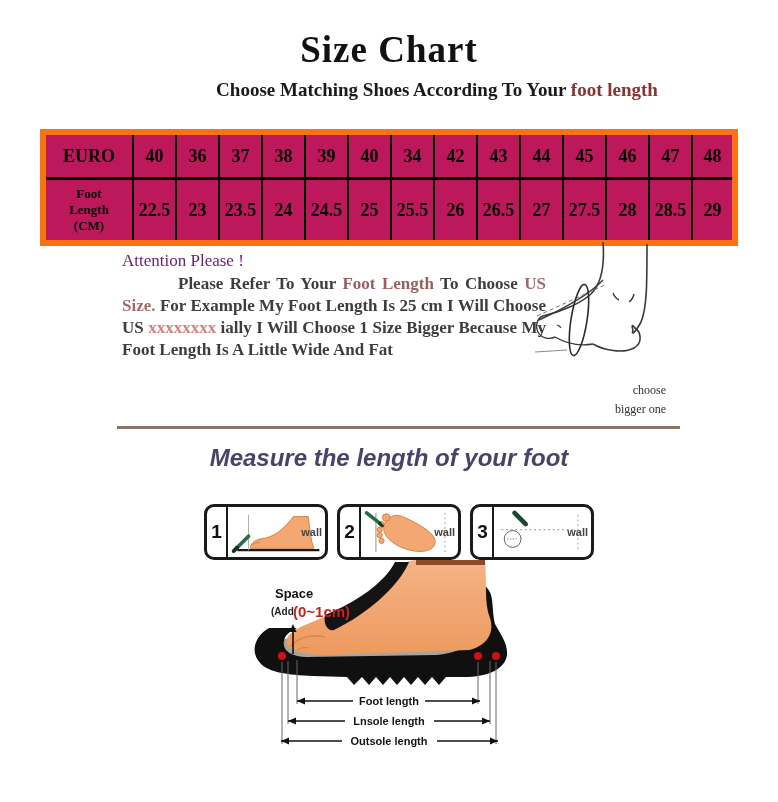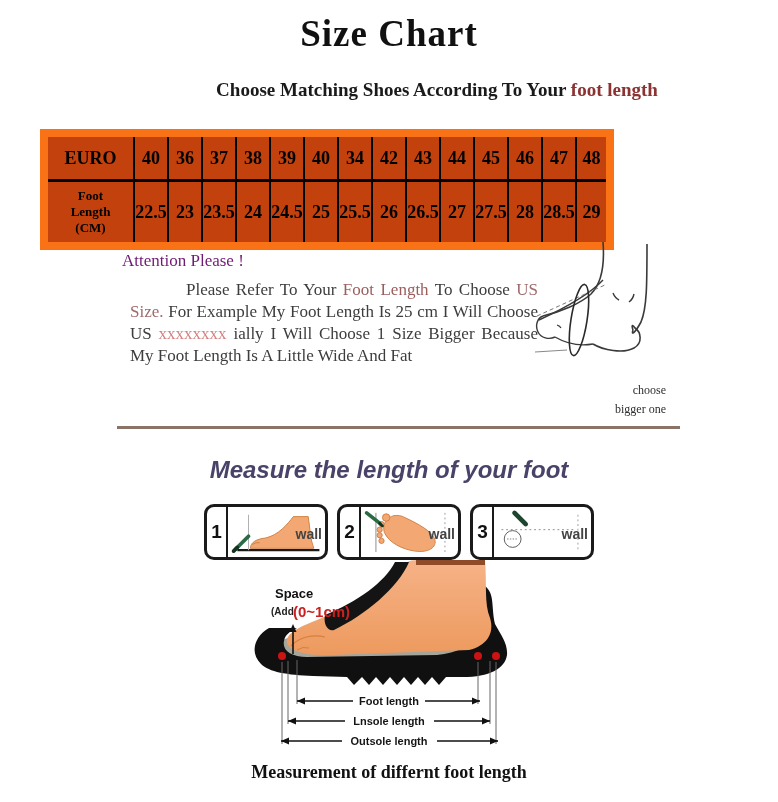--- a/index.html
+++ b/index.html
@@ -1,55 +1,55 @@
 <!DOCTYPE html>
 <html><head>
 <meta charset="utf-8">
 <style>
   html,body{margin:0;padding:0;background:#ffffff;}
   .canvas{position:relative;width:778px;height:802px;background:#ffffff;
           font-family:"Liberation Serif",serif;overflow:hidden;}
 
-  .title{position:absolute;top:12px;left:0;width:100%;text-align:center;
+  .title{position:absolute;top:28px;left:0;width:100%;text-align:center;
          font-size:37px;font-weight:bold;color:#111;letter-spacing:1px;}
   .subtitle{position:absolute;top:79px;left:0;width:100%;text-align:center;
             font-size:19px;font-weight:bold;color:#1a1a1a;padding-left:48px;}
   .subtitle .hl{color:#8b3232;}
 
-  table.size-table{position:absolute;left:40px;top:129px;width:574px;
-       border-collapse:collapse;table-layout:fixed;border:8px solid #f97316;background:#c2410c;}
+  table.size-table{position:absolute;left:40px;top:129px;width:698px;
+       border-collapse:collapse;table-layout:fixed;border:6px solid #f97316;background:#be185d;}
   table.size-table td{border:2px solid #000;text-align:center;font-weight:bold;
        font-size:18px;color:#000;padding:0;}
   table.size-table tr.r1 td{height:42px;border-bottom-width:3px;}
   table.size-table tr.r2 td{height:60px;}
   .lbl2-line{display:block;font-size:13px;line-height:16px;}
 
   .attention{position:absolute;left:122px;top:251px;width:424px;font-size:17px;color:#3d3d3d;}
   .att-head{color:#701a75;margin-bottom:2px;}
-  .att-body{margin:8px;text-align:justify;text-indent:56px;line-height:22px;}
+  .att-body{margin:0;text-align:justify;text-indent:56px;line-height:22px;font-weight:bold;}
   .red-a{color:#9c5d5d;} .red-b{color:#a06a6a;} .red-x{color:#d4807f;}
 
   .sketch{position:absolute;left:535px;top:238px;width:235px;height:135px;}
   .choose-bigger{position:absolute;left:550px;top:381px;width:116px;text-align:right;
        font-size:12px;color:#2e2e2e;line-height:19px;}
   .divider{position:absolute;left:117px;top:426px;width:563px;height:3px;background:#8a7468;}
 
   .measure-heading{position:absolute;left:0;top:444px;width:100%;text-align:center;
        font-family:"Liberation Sans",sans-serif;font-style:italic;font-weight:bold;
-       font-size:24px;color:#4a4268;margin-top:12px;}
+       font-size:24px;color:#4a4268;}
 
   .steps-row{position:absolute;left:204px;top:504px;display:flex;gap:9px;}
   .panel{position:relative;width:118px;height:50px;border:3px solid #1a1a1a;
        border-radius:10px;background:#fff;display:flex;}
   .panel .num{width:19px;border-right:2px solid #1a1a1a;display:flex;align-items:center;
        justify-content:center;font-family:"Liberation Sans",sans-serif;font-weight:bold;
        font-size:19px;color:#111;}
   .panel svg{flex:1;height:100%;}
   .panel .wall{position:absolute;right:3px;top:19px;font-family:"Liberation Sans",sans-serif;
-       font-weight:bold;font-size:14px;color:#444;margin-left:24px;}
+       font-weight:bold;font-size:11px;color:#444;margin-left:24px;}
 
   .big-diagram{position:absolute;left:235px;top:558px;width:310px;height:200px;}
   .svg-arrow-label{font-family:"Liberation Sans",sans-serif;font-weight:bold;font-size:11px;fill:#151515;}
   .svg-space{font-family:"Liberation Sans",sans-serif;font-weight:bold;font-size:13px;fill:#111;}
   .svg-space-add{font-family:"Liberation Sans",sans-serif;font-weight:bold;font-size:10px;fill:#222;}
   .svg-space-val{font-family:"Liberation Sans",sans-serif;font-weight:bold;font-size:15px;fill:#cc2020;}
 
   .footer-caption{position:absolute;left:0;top:762px;width:100%;text-align:center;
        font-weight:bold;font-size:18px;color:#111;}
 </style>
@@ -247,15 +247,14 @@
     <polygon points="255,163 247,159.5 247,166.5" fill="#111"></polygon>
     <text class="svg-arrow-label" x="154" y="167" text-anchor="middle">Lnsole length</text>
 
     <line x1="46" y1="183" x2="107" y2="183" stroke="#111" stroke-width="1.4"></line>
     <line x1="202" y1="183" x2="263" y2="183" stroke="#111" stroke-width="1.4"></line>
     <polygon points="46,183 54,179.5 54,186.5" fill="#111"></polygon>
     <polygon points="263,183 255,179.5 255,186.5" fill="#111"></polygon>
     <text class="svg-arrow-label" x="154" y="187" text-anchor="middle">Outsole length</text>
   </svg>
 
-  <div class="footer-caption">Measurement of differnt foot length</div>
 
 </div>
 
 </body></html>

